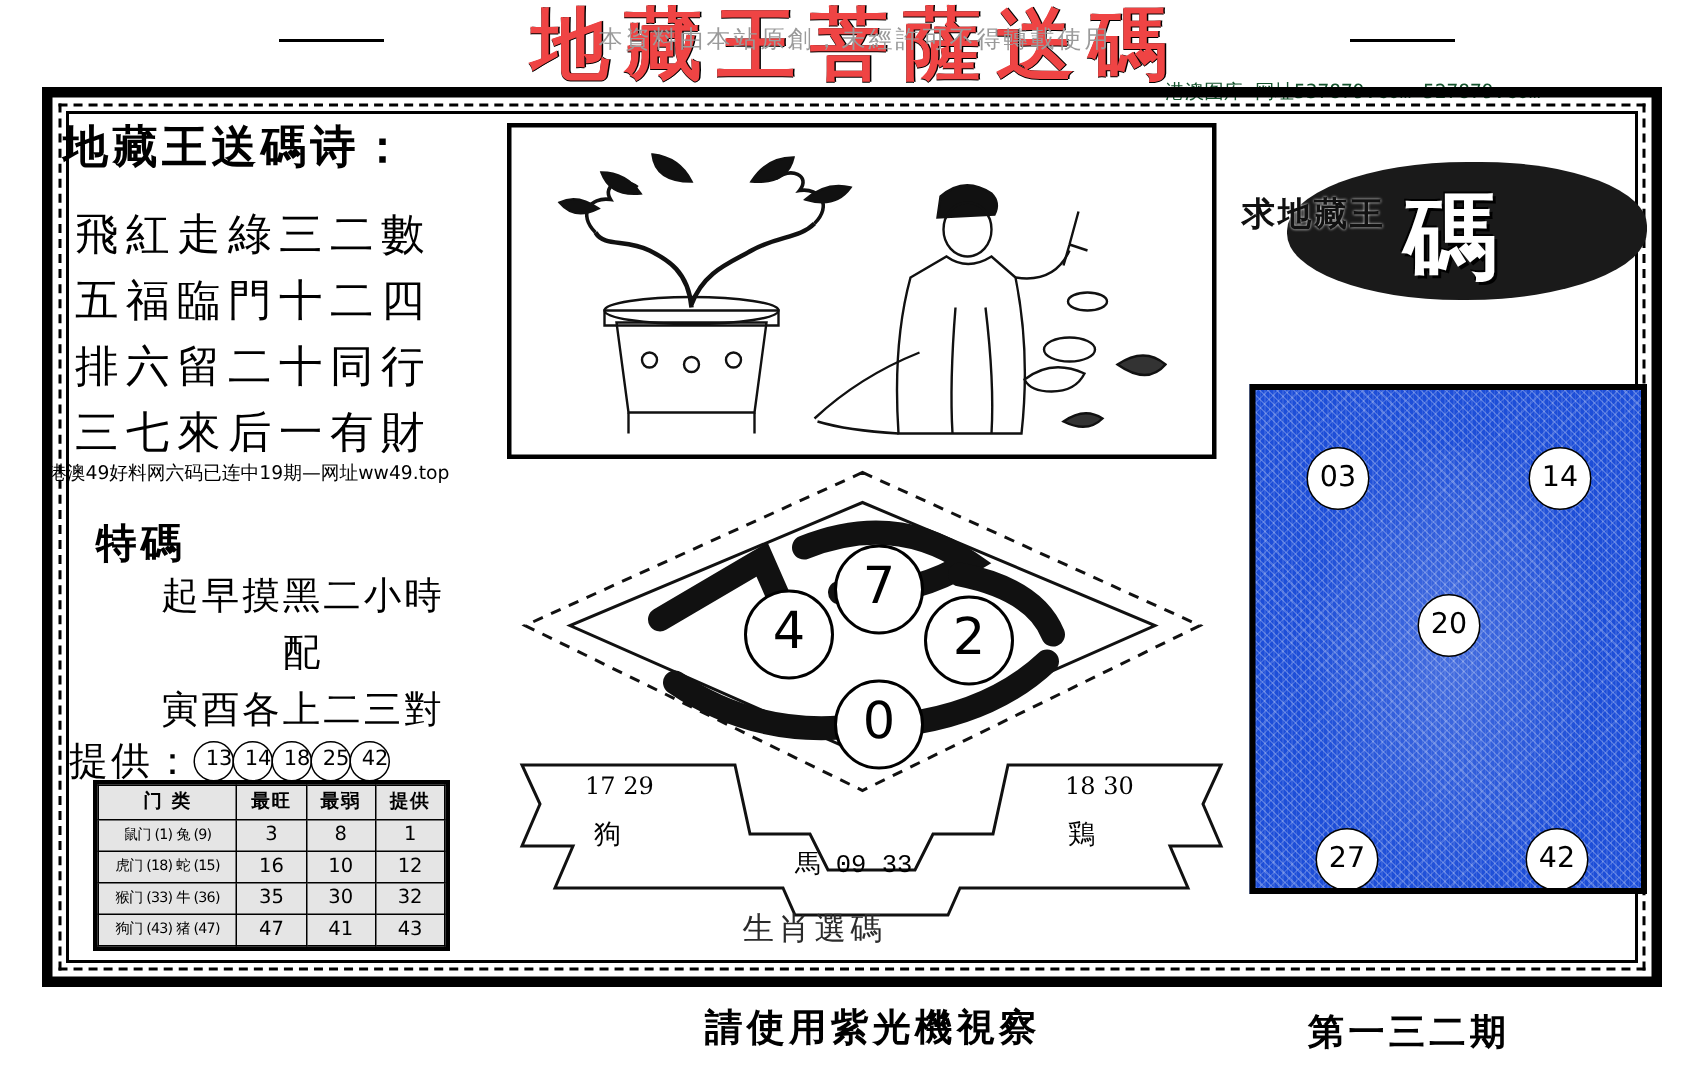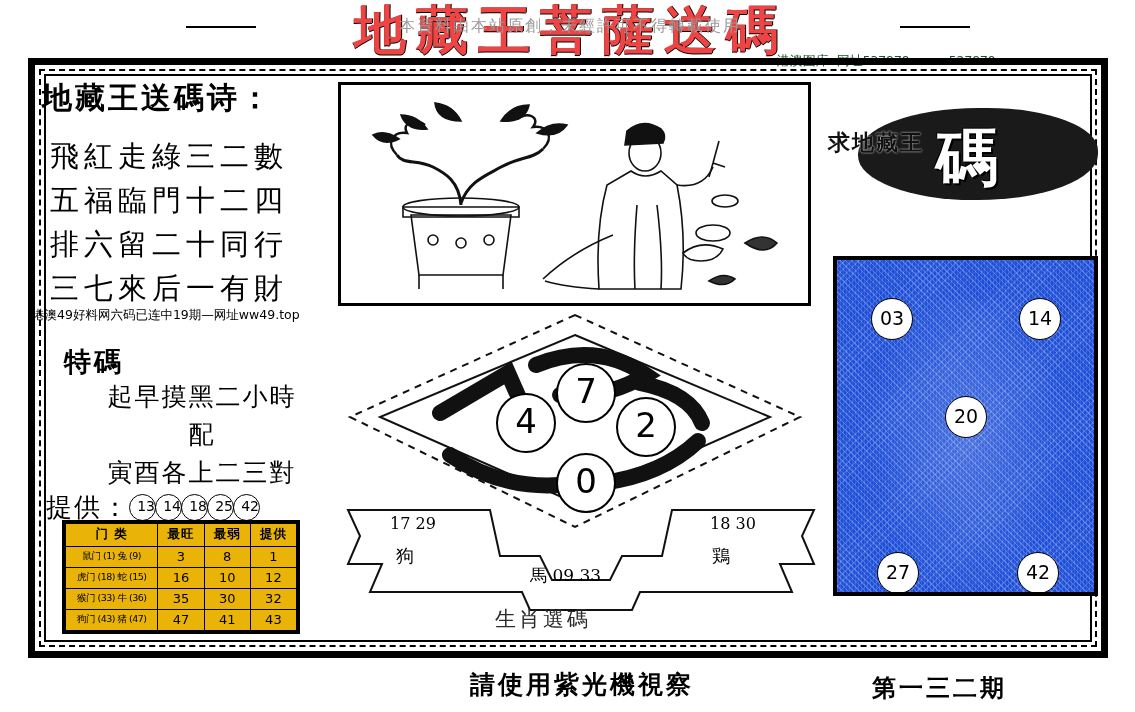--- a/index.html
+++ b/index.html
@@ -170,21 +170,21 @@
     font-family: "DejaVu Sans", sans-serif;
     margin-left: -1px;
   }
 
   
   .table-wrap {
     position: absolute;
     left: 20px; top: 448px;
     width: 232px;
     border: 3px solid #000;
-    background: #eab308;
+    background: #e5e5e5;
   }
   table.stats {
     border-collapse: collapse;
     width: 100%;
     font-size: 12px;
   }
   table.stats th, table.stats td {
     border: 1px solid #000;
     text-align: center;
     padding: 2px 0 3px;
@@ -491,21 +491,21 @@
 
   <div class="banner-area">
     <svg width="480" height="120" viewBox="0 0 480 120">
       <path d="M8 10 L150 10 L160 56 L200 56 L212 80 L270 80 L282 56 L322 56 L332 10 L474 10
                L462 36 L474 64 L440 64 L452 92 L300 92 L292 110 L190 110 L182 92 L30 92 L42 64 L8 64 L20 36 Z" fill="none" stroke="#111" stroke-width="2"></path>
     </svg>
     <div class="banner-txt" style="left:50px; top:14px;">17  29</div>
     <div class="banner-txt" style="left:56px; top:44px; font-size:18px;">狗</div>
     <div class="banner-txt" style="left:370px; top:14px;">18  30</div>
     <div class="banner-txt" style="left:372px; top:44px; font-size:18px;">鶏</div>
-    <div class="banner-txt" style="left:190px; top:64px; font-size:17px;">馬 09 33</div>
+    <div class="banner-txt" style="left:190px; top:64px; font-size:17px;font-family:Liberation Mono, monospace;">馬 09 33</div>
     <div class="banner-title">生肖選碼</div>
   </div>
 
   <div class="seal">
     <div class="seal-blob"></div>
     <div class="seal-text">求地藏王</div>
     <div class="seal-char">碼</div>
   </div>
 
   <div class="dark-panel">

